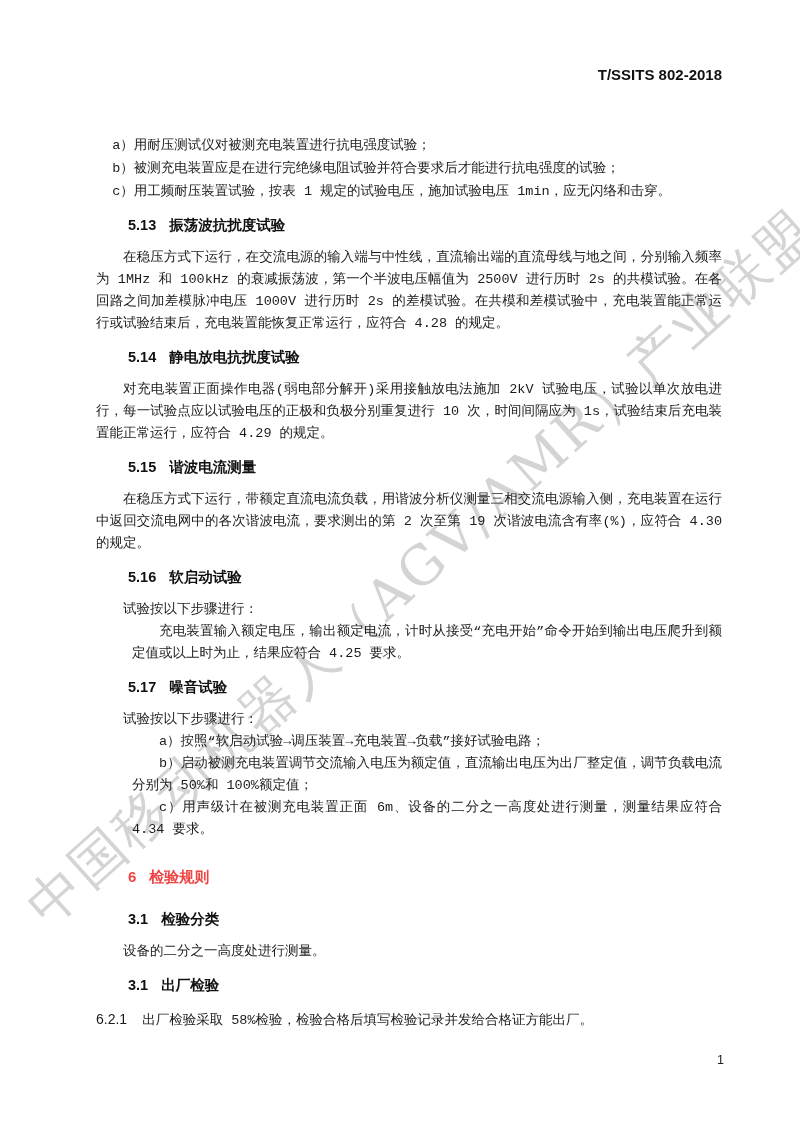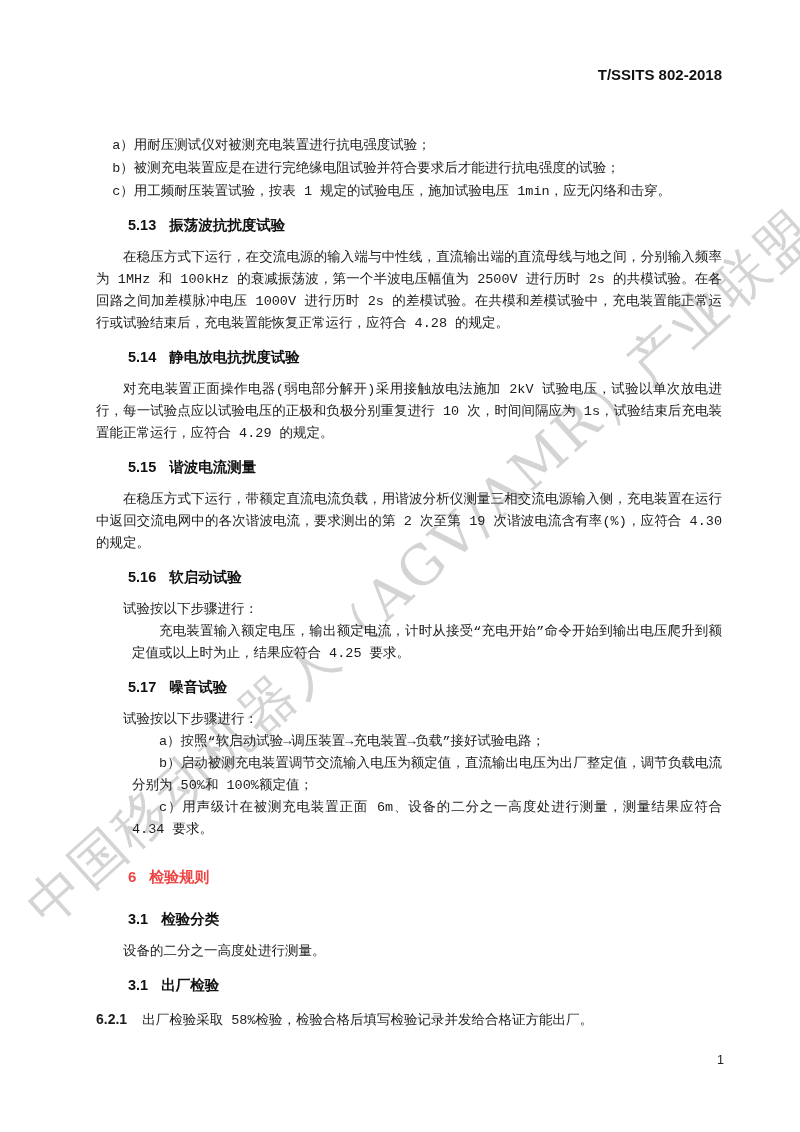--- a/index.html
+++ b/index.html
@@ -76,21 +76,21 @@
   .clause {
     margin:13px 0 0;
     font-family:"Liberation Mono","DejaVu Sans Mono","DejaVu Serif",serif;
     font-size:13.5px;
     line-height:22px;
     text-align:justify;
     color:#1c1c1c;
   }
   .clause .cnum {
     font-family:"Liberation Sans","DejaVu Sans",sans-serif;
-    font-weight:700;
+    font-weight:400;
     font-size:14px;
     margin-right:15px;
   }
   .page-num {
     position:absolute;
     top:1053px; right:76px;
     font-family:"Liberation Sans","DejaVu Sans",sans-serif;
     font-size:12.5px;
     color:#222;
     z-index:1;

